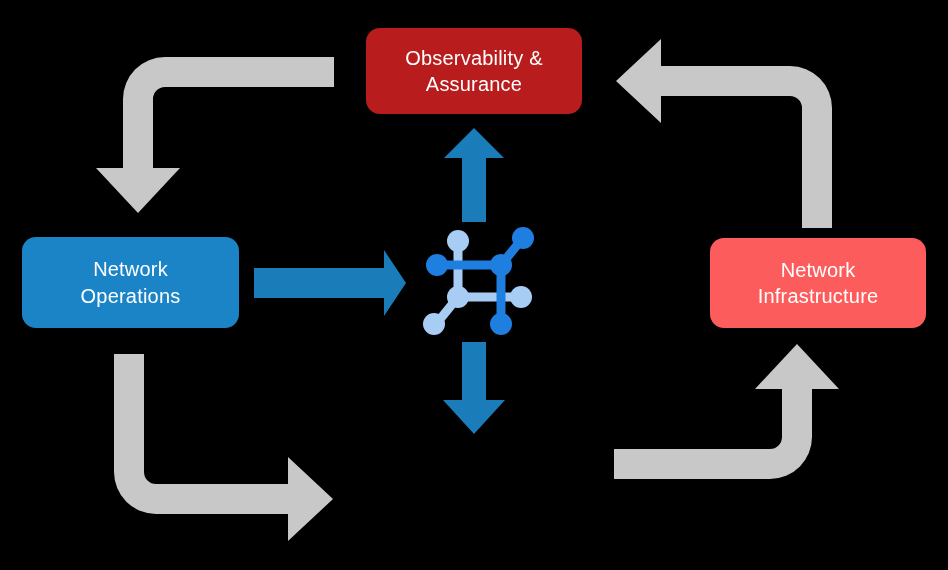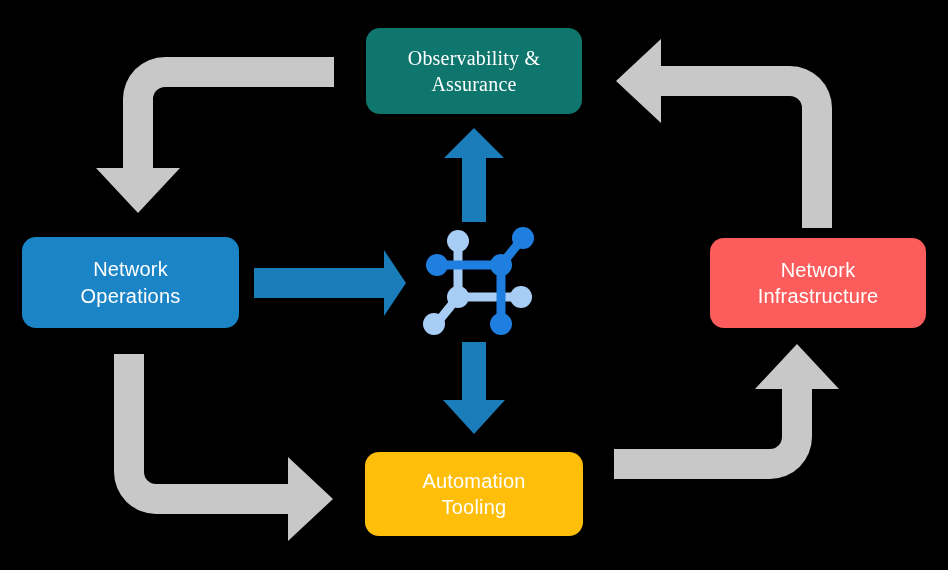--- a/index.html
+++ b/index.html
@@ -153,33 +153,29 @@
 
       <g fill="#1f7fe0">
         <circle cx="437" cy="265" r="11"></circle>
         <circle cx="501" cy="265" r="11"></circle>
         <circle cx="523" cy="238" r="11"></circle>
         <circle cx="501" cy="324" r="11"></circle>
       </g>
     </g>
   </svg>
 
-  <div class="node" id="node-observability" style="background: #0f766e; color: rgb(255, 255, 255); font-family: Liberation Serif, serif;">
+  <div class="node" id="node-observability" style="background: #b91c1c; color: rgb(255, 255, 255);">
     <span class="node-label">Observability &amp;
 Assurance</span>
   </div>
 
   <div class="node" id="node-network-operations" style="background: rgb(27, 132, 198); color: rgb(255, 255, 255);">
     <span class="node-label">Network
 Operations</span>
   </div>
 
   <div class="node" id="node-network-infrastructure" style="background: rgb(253, 92, 92); color: rgb(255, 255, 255);">
     <span class="node-label">Network
 Infrastructure</span>
   </div>
 
-  <div class="node" id="node-automation-tooling" style="background: rgb(255, 190, 10); color: rgb(255, 255, 255);">
-    <span class="node-label">Automation
-Tooling</span>
-  </div>
 
 </div>
 
 </body></html>

